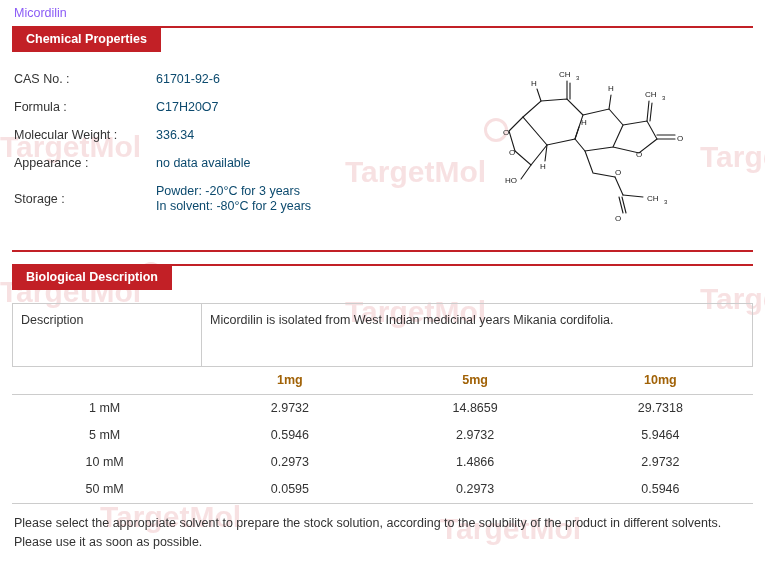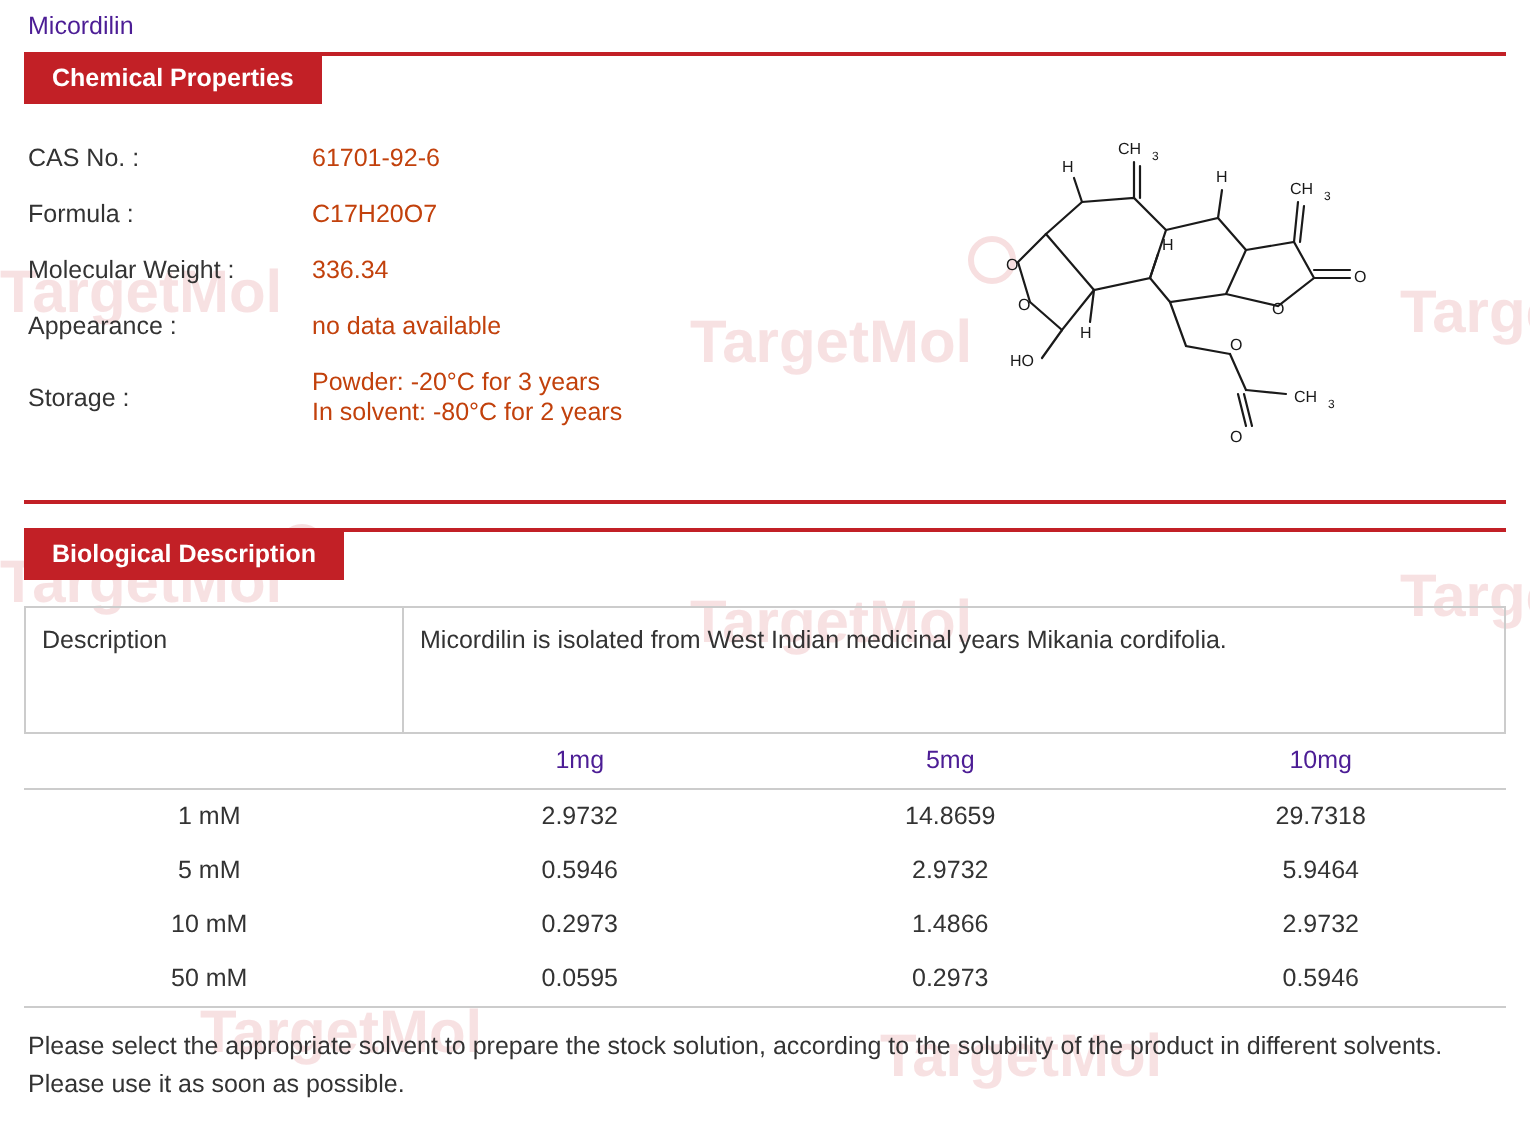--- a/index.html
+++ b/index.html
@@ -49,21 +49,21 @@
     border-radius: 50%;
     width: 18px; height: 18px;
     opacity: 0.6;
     z-index: 5;
   }
 
   .content { position: relative; z-index: 10; }
 
   .doc-title {
     font-size: 12.5px;
-    color: #4c1d95;
+    color: #8b5cf6;
     padding: 6px 0 6px 2px;
   }
 
   
   .section-bar {
     position: relative;
     height: 25px;
     border-top: 2px solid #c22026;
     margin-bottom: 0;
   }
@@ -91,21 +91,21 @@
     border-collapse: collapse;
     font-size: 12.5px;
     width: 420px;
   }
   table.props td {
     padding: 7px 0 7px 2px;
     vertical-align: middle;
     color: #333;
   }
   table.props td.k { width: 140px; white-space: nowrap; }
-  table.props td.v { color: #c2410c; }
+  table.props td.v { color: #0c4a6e; }
   .storage-line { line-height: 15px; }
 
   .structure {
     position: absolute;
     right: 40px;
     top: 2px;
     width: 250px;
     height: 170px;
   }
 
@@ -132,24 +132,24 @@
     padding: 20px 0 8px 2px;
     color: #333;
   }
   table.stock {
     border-collapse: collapse;
     width: 741px;
     font-size: 12.5px;
     text-align: center;
   }
   table.stock th {
-    font-weight: normal;
+    font-weight: bold;
     padding: 6px 0 7px 0;
     border-bottom: 1px solid #cccccc;
-    color: #4c1d95;
+    color: #a16207;
   }
   table.stock th.blank { border-bottom: 1px solid #cccccc; }
   table.stock td {
     padding: 6px 0 7px 0;
     color: #333;
     font-weight: normal;
   }
   table.stock tr.first-data td { border-top: 1px solid #cccccc; }
   table.stock tr:last-child td { border-bottom: 1px solid #cccccc; }
   .col-first { width: 25%; }

